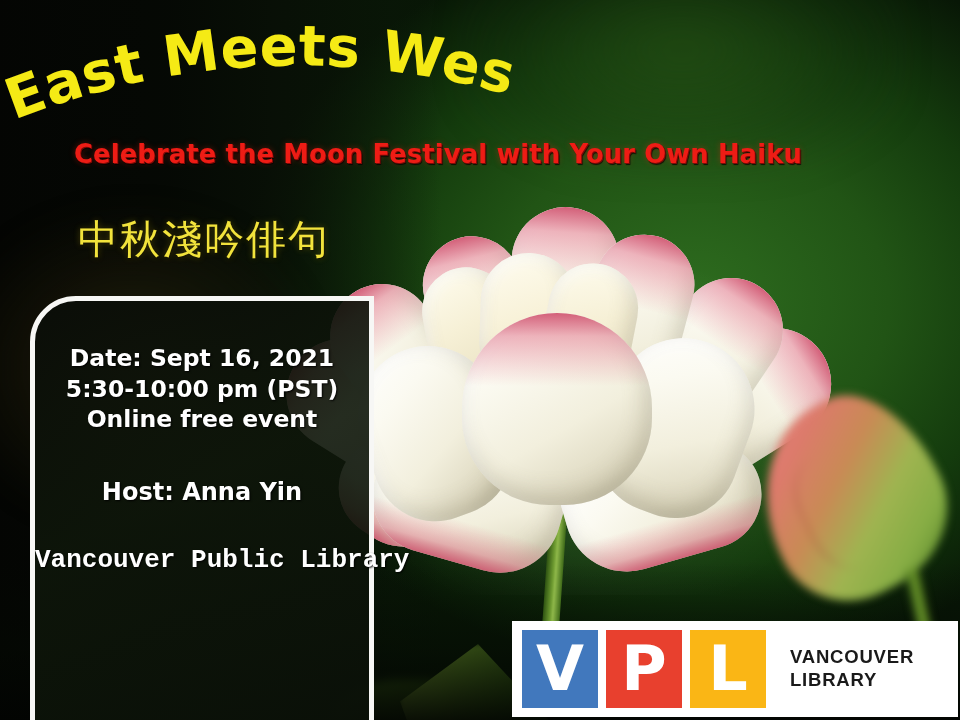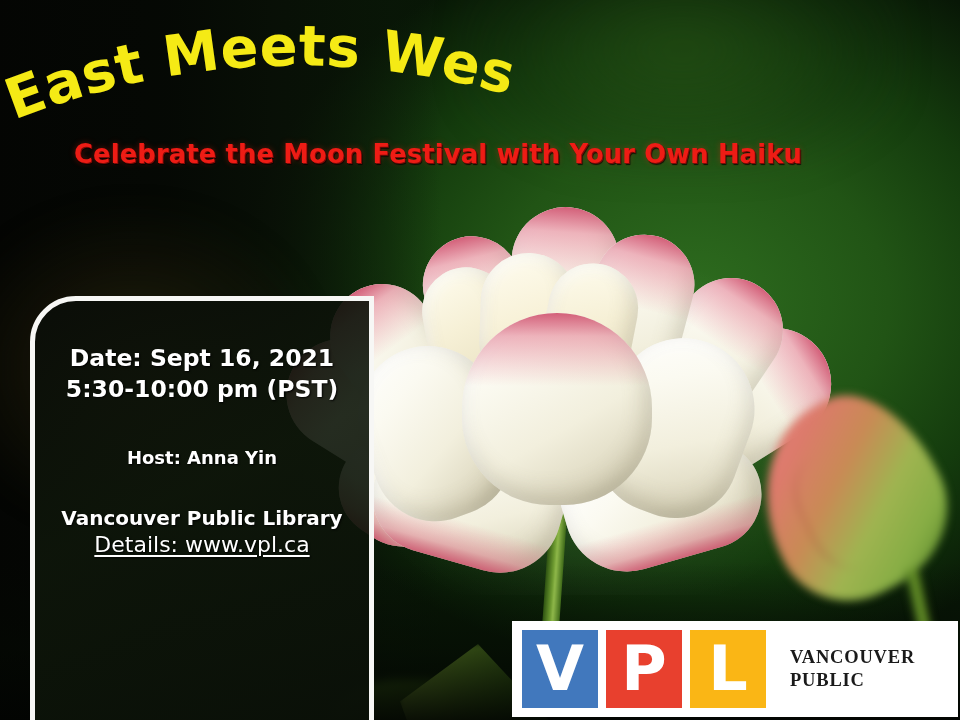--- a/index.html
+++ b/index.html
@@ -251,23 +251,23 @@
     padding-top: 42px;
   }
   .info-line {
     font-family: "DejaVu Sans", "Liberation Sans", sans-serif;
     color: #ffffff;
     line-height: 1.30;
     text-shadow: 1px 1px 2px rgba(0,0,0,0.9);
     white-space: nowrap;
   }
   .info-line.bold   { font-weight: bold; font-size: 23.5px; }
-  .info-line.host   { font-weight: bold; font-size: 18px; margin-top: 42px; }
+  .info-line.host   { font-weight: bold; font-size: 24px; margin-top: 42px; }
   .info-line.normal { font-weight: normal; font-size: 22px; }
-  .info-line.semib  { font-weight: bold; font-size: 20px; }
+  .info-line.semib  { font-weight: bold; font-size: 26px; font-family: Liberation Mono, monospace; }
   .info-line.link   { font-weight: normal; font-size: 22px; text-decoration: underline; text-underline-offset: 3px; }
   .info-gap { height: 36px; }
 
   
   .vpl-logo {
     position: absolute;
     left: 512px; top: 621px;
     width: 446px; height: 96px;
     background: #ffffff;
     z-index: 25;
@@ -286,21 +286,21 @@
     font-family: "DejaVu Sans", "Liberation Sans", sans-serif;
     font-weight: bold;
     font-size: 62px;
     line-height: 1;
   }
   .vpl-sq.v { background: #4178bd; }
   .vpl-sq.p { background: #e8402e; }
   .vpl-sq.l { background: #fab615; }
   .vpl-words {
     margin-left: 16px;
-    font-family: Liberation Serif, serif;
+    font-family: Liberation Sans, sans-serif;
     font-weight: bold;
     color: #1a1a1a;
     font-size: 18.5px;
     line-height: 1.22;
     letter-spacing: 0.8px;
   }
 </style>
 </head>
 <body>
 
@@ -351,33 +351,34 @@
         <path id="arcpath" d="M 14,96 Q 255,2 506,70" fill="none"></path>
       </defs>
       <text fill="#f5ea15">
         <textPath href="#arcpath" startOffset="0">East Meets West</textPath>
       </text>
     </svg>
   </div>
 
   <div class="subtitle">Celebrate the Moon Festival with Your Own Haiku</div>
 
+  <div class="cn-line">中秋淺吟俳句</div>
 
   <div class="infobox">
     <div class="info-line bold">Date: Sept 16, 2021</div>
     <div class="info-line bold">5:30-10:00 pm (PST)</div>
+    <div class="info-line bold">Online free event</div>
     <div class="info-line host">Host: Anna Yin</div>
     <div class="info-gap"></div>
     <div class="info-line semib">Vancouver Public Library</div>
-    <div class="info-line link">Details:  www.vpl.ca</div>
   </div>
 
   <div class="vpl-logo">
     <div class="vpl-sq v">V</div>
     <div class="vpl-sq p">P</div>
     <div class="vpl-sq l">L</div>
     <div class="vpl-words">
       <div>VANCOUVER</div>
-      <div>PUBLIC</div>
+      <div>LIBRARY</div>
     </div>
   </div>
 
 </div>
 
 </body></html>

